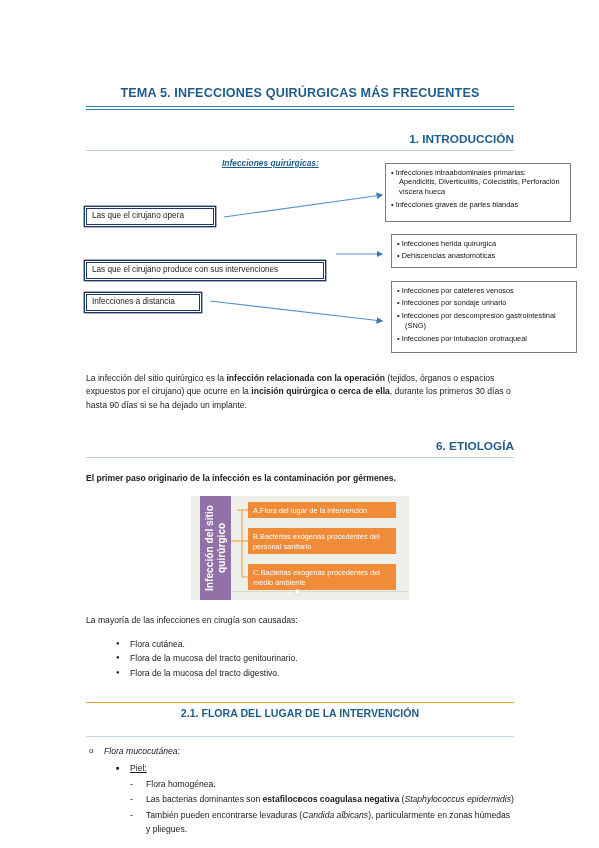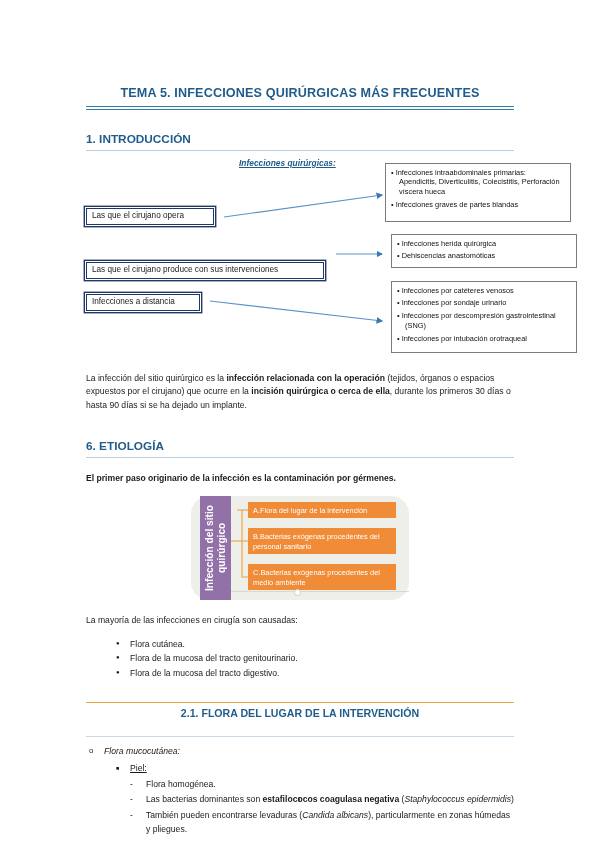--- a/index.html
+++ b/index.html
@@ -41,21 +41,21 @@
     height: 0;
     border-top: 1.6px solid #2E7BA6;
     border-bottom: 1.2px solid #2E7BA6;
     margin-top: 1px;
     margin-bottom: 0;
     padding-top: 1.5px;
   }
 
   
   .sec-head {
-    text-align: left;
+    text-align: right;
     font-size: 11.8px;
     font-weight: bold;
     color: #1F5C8B;
     margin-top: 22px;
     padding-bottom: 4px;
     border-bottom: 1px solid #B9CEDE;
   }
   .sec-head.etio { margin-top: 26px; }
   .sub-head-wrap {
     margin-top: 22px;
@@ -72,21 +72,21 @@
   }
 
   
   .diagram1 {
     position: relative;
     height: 215px;
     margin-top: 4px;
   }
   .dg-label {
     position: absolute;
-    left: 153px;
+    left: 136px;
     top: 3px;
     font-size: 8.4px;
     font-style: italic;
     font-weight: bold;
     color: #1F5C8B;
     text-decoration: underline;
   }
   .blue-box {
     position: absolute;
     box-sizing: border-box;
@@ -142,21 +142,20 @@
   b { font-weight: bold; }
   i { font-style: italic; }
 
   
   .etio-graphic {
     position: relative;
     width: 218px;
     height: 104px;
     margin: 10px auto 0 auto;
     background: #EFEFEA;
-    border-radius: 18px;
   }
   .purple-bar {
     position: absolute;
     left: 9px; top: 0;
     width: 31px; height: 104px;
     background: #9171A8;
     color: #ffffff;
     font-size: 10.2px;
     font-weight: bold;
     display: flex;

